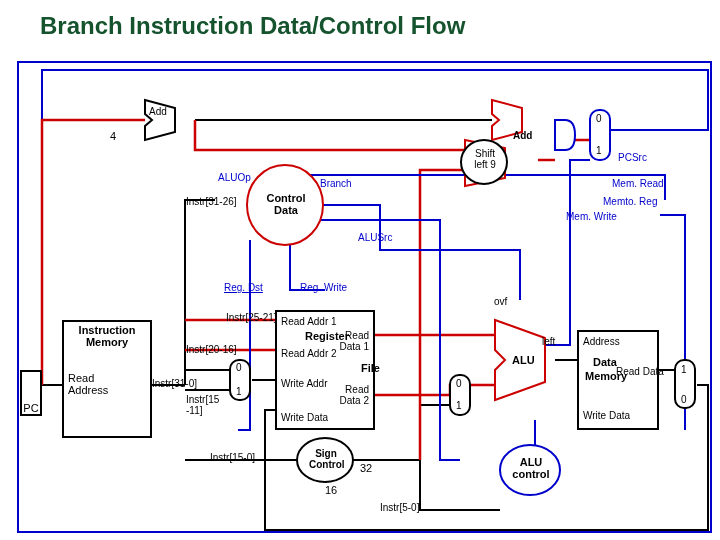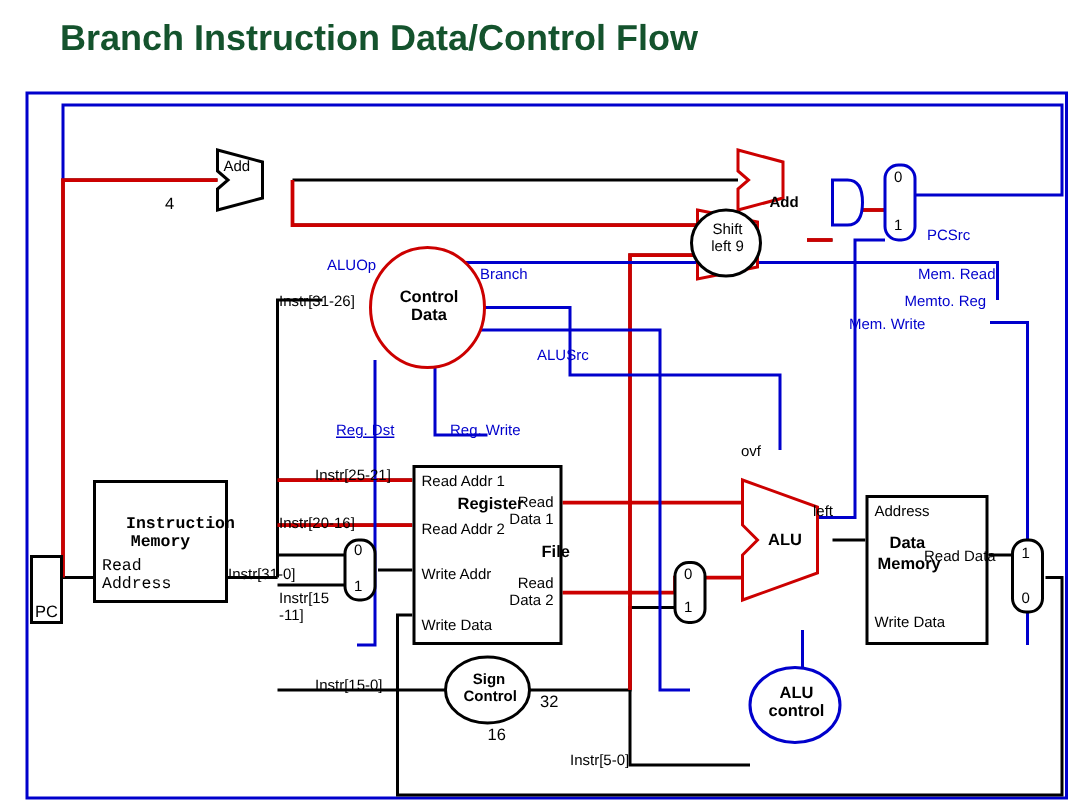--- a/index.html
+++ b/index.html
@@ -92,21 +92,21 @@
 
   <path d="M555 120 L565 120 Q575 120 575 135 Q575 150 565 150 L555 150 Z" fill="#fff" stroke="#00c" stroke-width="2"></path>
 </svg>
 
 <div class="title">Branch Instruction Data/Control Flow</div>
 
 <div class="block" style="left:20px; top:370px; width:22px; height:46px; display:flex; align-items:flex-end; justify-content:center;">
   <span>PC</span>
 </div>
 
-<div class="block" style="left:62px; top:320px; width:90px; height:82px; padding:20px;font-family:Liberation Mono, monospace;">
+<div class="block" style="left:62px; top:320px; width:90px; height:118px; padding:0;">
   <div style="font-weight:bold; text-align:center; margin-top:2px;">Instruction</div>
   <div style="font-weight:bold; text-align:center;">Memory</div>
   <div style="position:absolute; left:4px; top:50px;">
     <div>Read</div>
     <div>Address</div>
   </div>
 </div>
 
 <div class="block" style="left:275px; top:310px; width:100px; height:120px;">
   <div style="position:absolute; left:4px; top:4px; font-size:10px;">Read Addr 1</div>
@@ -161,21 +161,21 @@
 <div class="signal" style="left:456px; top:378px; font-size:10px;">0</div>
 <div class="signal" style="left:456px; top:400px; font-size:10px;">1</div>
 <div class="signal" style="left:681px; top:364px; font-size:10px;">1</div>
 <div class="signal" style="left:681px; top:394px; font-size:10px;">0</div>
 
 <div class="signal" style="left:285px; top:484px;margin-left:40px;">16</div>
 <div class="signal" style="left:360px; top:462px;">32</div>
 
 <div class="signal" style="left:152px; top:378px; font-size:10px;">Instr[31-0]</div>
 <div class="signal" style="left:186px; top:196px; font-size:10px;">Instr[31-26]</div>
-<div class="signal" style="left:210px; top:312px; font-size:10px;">Instr[25-21]</div>
+<div class="signal" style="left:226px; top:312px; font-size:10px;">Instr[25-21]</div>
 <div class="signal" style="left:186px; top:344px; font-size:10px;">Instr[20-16]</div>
 <div class="signal" style="left:186px; top:394px; font-size:10px;">
   <div>Instr[15</div>
   <div>-11]</div>
 </div>
 <div class="signal" style="left:210px; top:452px; font-size:10px;">Instr[15-0]</div>
 <div class="signal" style="left:380px; top:502px; font-size:10px;">Instr[5-0]</div>
 
 <div class="signal signal-blue" style="left:218px; top:172px; font-size:10px;">ALUOp</div>
 <div class="signal signal-blue" style="left:320px; top:178px; font-size:10px;">Branch</div>

